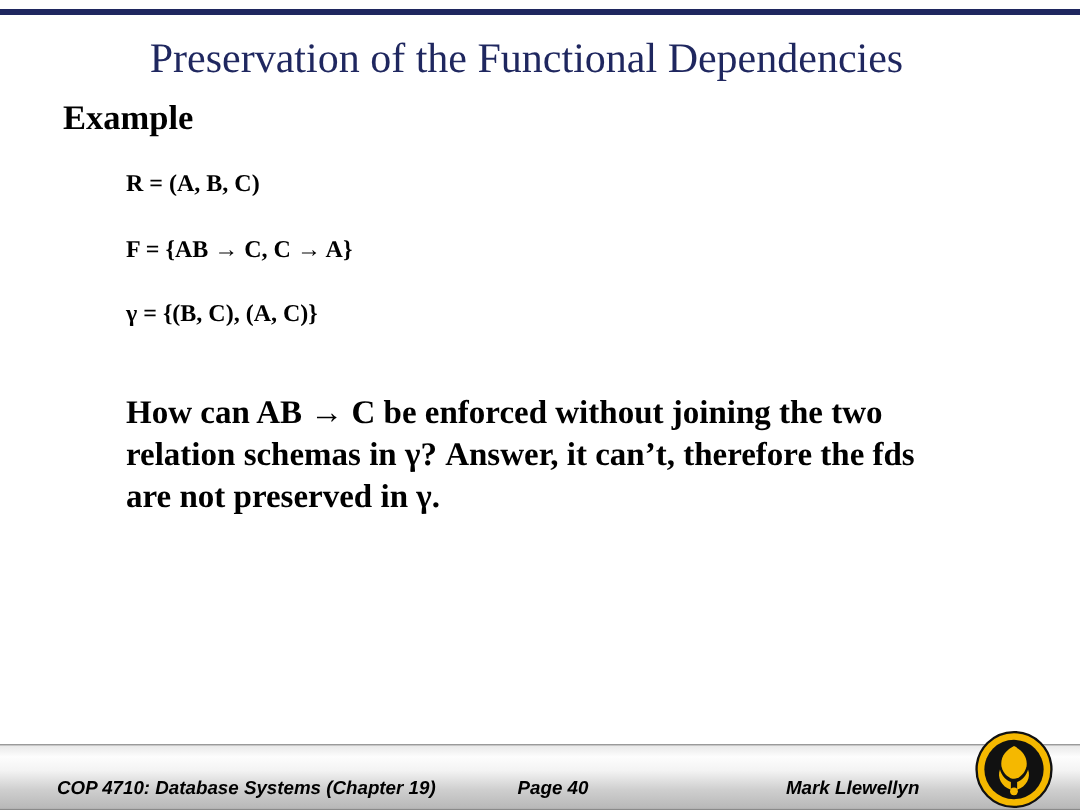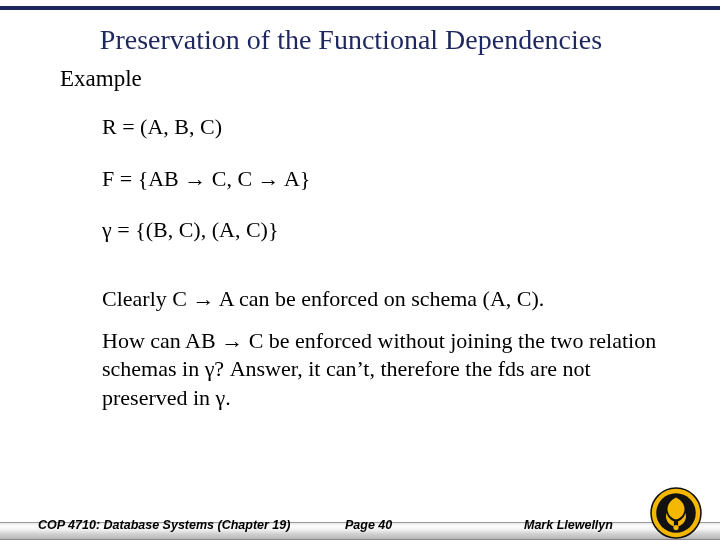--- a/index.html
+++ b/index.html
@@ -16,48 +16,49 @@
   }
   .title {
     color: #1f275f;
     font-size: 28px;
     text-align: center;
     padding: 14px 38px 10px 20px;
     font-weight: 400;
   }
   .content {
     flex: 1;
-    padding: 0 42px 0 60px;
+    padding: 0 42px 0 42px;
     color: #000;
+    font-weight: bold;
   }
   .example-label {
     font-size: 23px;
     margin-bottom: 20px;
   }
   .line {
-    font-size: 22px;
+    font-size: 16px;
     margin-left: 42px;
     margin-bottom: 22px;
     line-height: 1.35;
   }
   .para {
     font-size: 22px;
     margin-left: 42px;
     margin-bottom: 14px;
     line-height: 1.28;
     max-width: 560px;
   }
   .gap { height: 18px; }
   .footer-wrap {
     position: relative;
     height: 54px;
   }
   .footer-bar {
     position: absolute; left: 0; right: 0; bottom: 0;
-    height: 18px;
+    height: 44px;
     display: flex; align-items: center;
     background: linear-gradient(to bottom,
       #e8e8e8 0%, #fdfdfd 18%, #f3f3f3 40%, #cfcfcf 70%, #b8b8b8 100%);
     border-top: 1px solid #9a9a9a;
     border-bottom: 1px solid #8a8a8a;
   }
   .footer-text {
     font-family: Arial, Helvetica, sans-serif;
     font-size: 12.5px;
     font-weight: 700;
@@ -84,21 +85,20 @@
 
   <div class="content">
     <div class="example-label">Example</div>
 
     <div class="line">R = (A, B, C)</div>
     <div class="line">F = {AB → C, C → A}</div>
     <div class="line">γ = {(B, C), (A, C)}</div>
 
     <div class="gap"></div>
 
-    <div class="para">Clearly C → A can be enforced on schema (A, C).</div>
     <div class="para">How can AB → C be enforced without joining the two relation schemas in γ?  Answer, it can’t, therefore the fds are not preserved in γ.</div>
   </div>
 
   <div class="footer-wrap">
     <div class="footer-bar">
       <span class="footer-text ft-left">COP 4710: Database Systems  (Chapter 19)</span>
       <span class="footer-text ft-mid">Page 40</span>
       <span class="footer-text ft-right">Mark Llewellyn</span>
     </div>
     <div class="logo">

